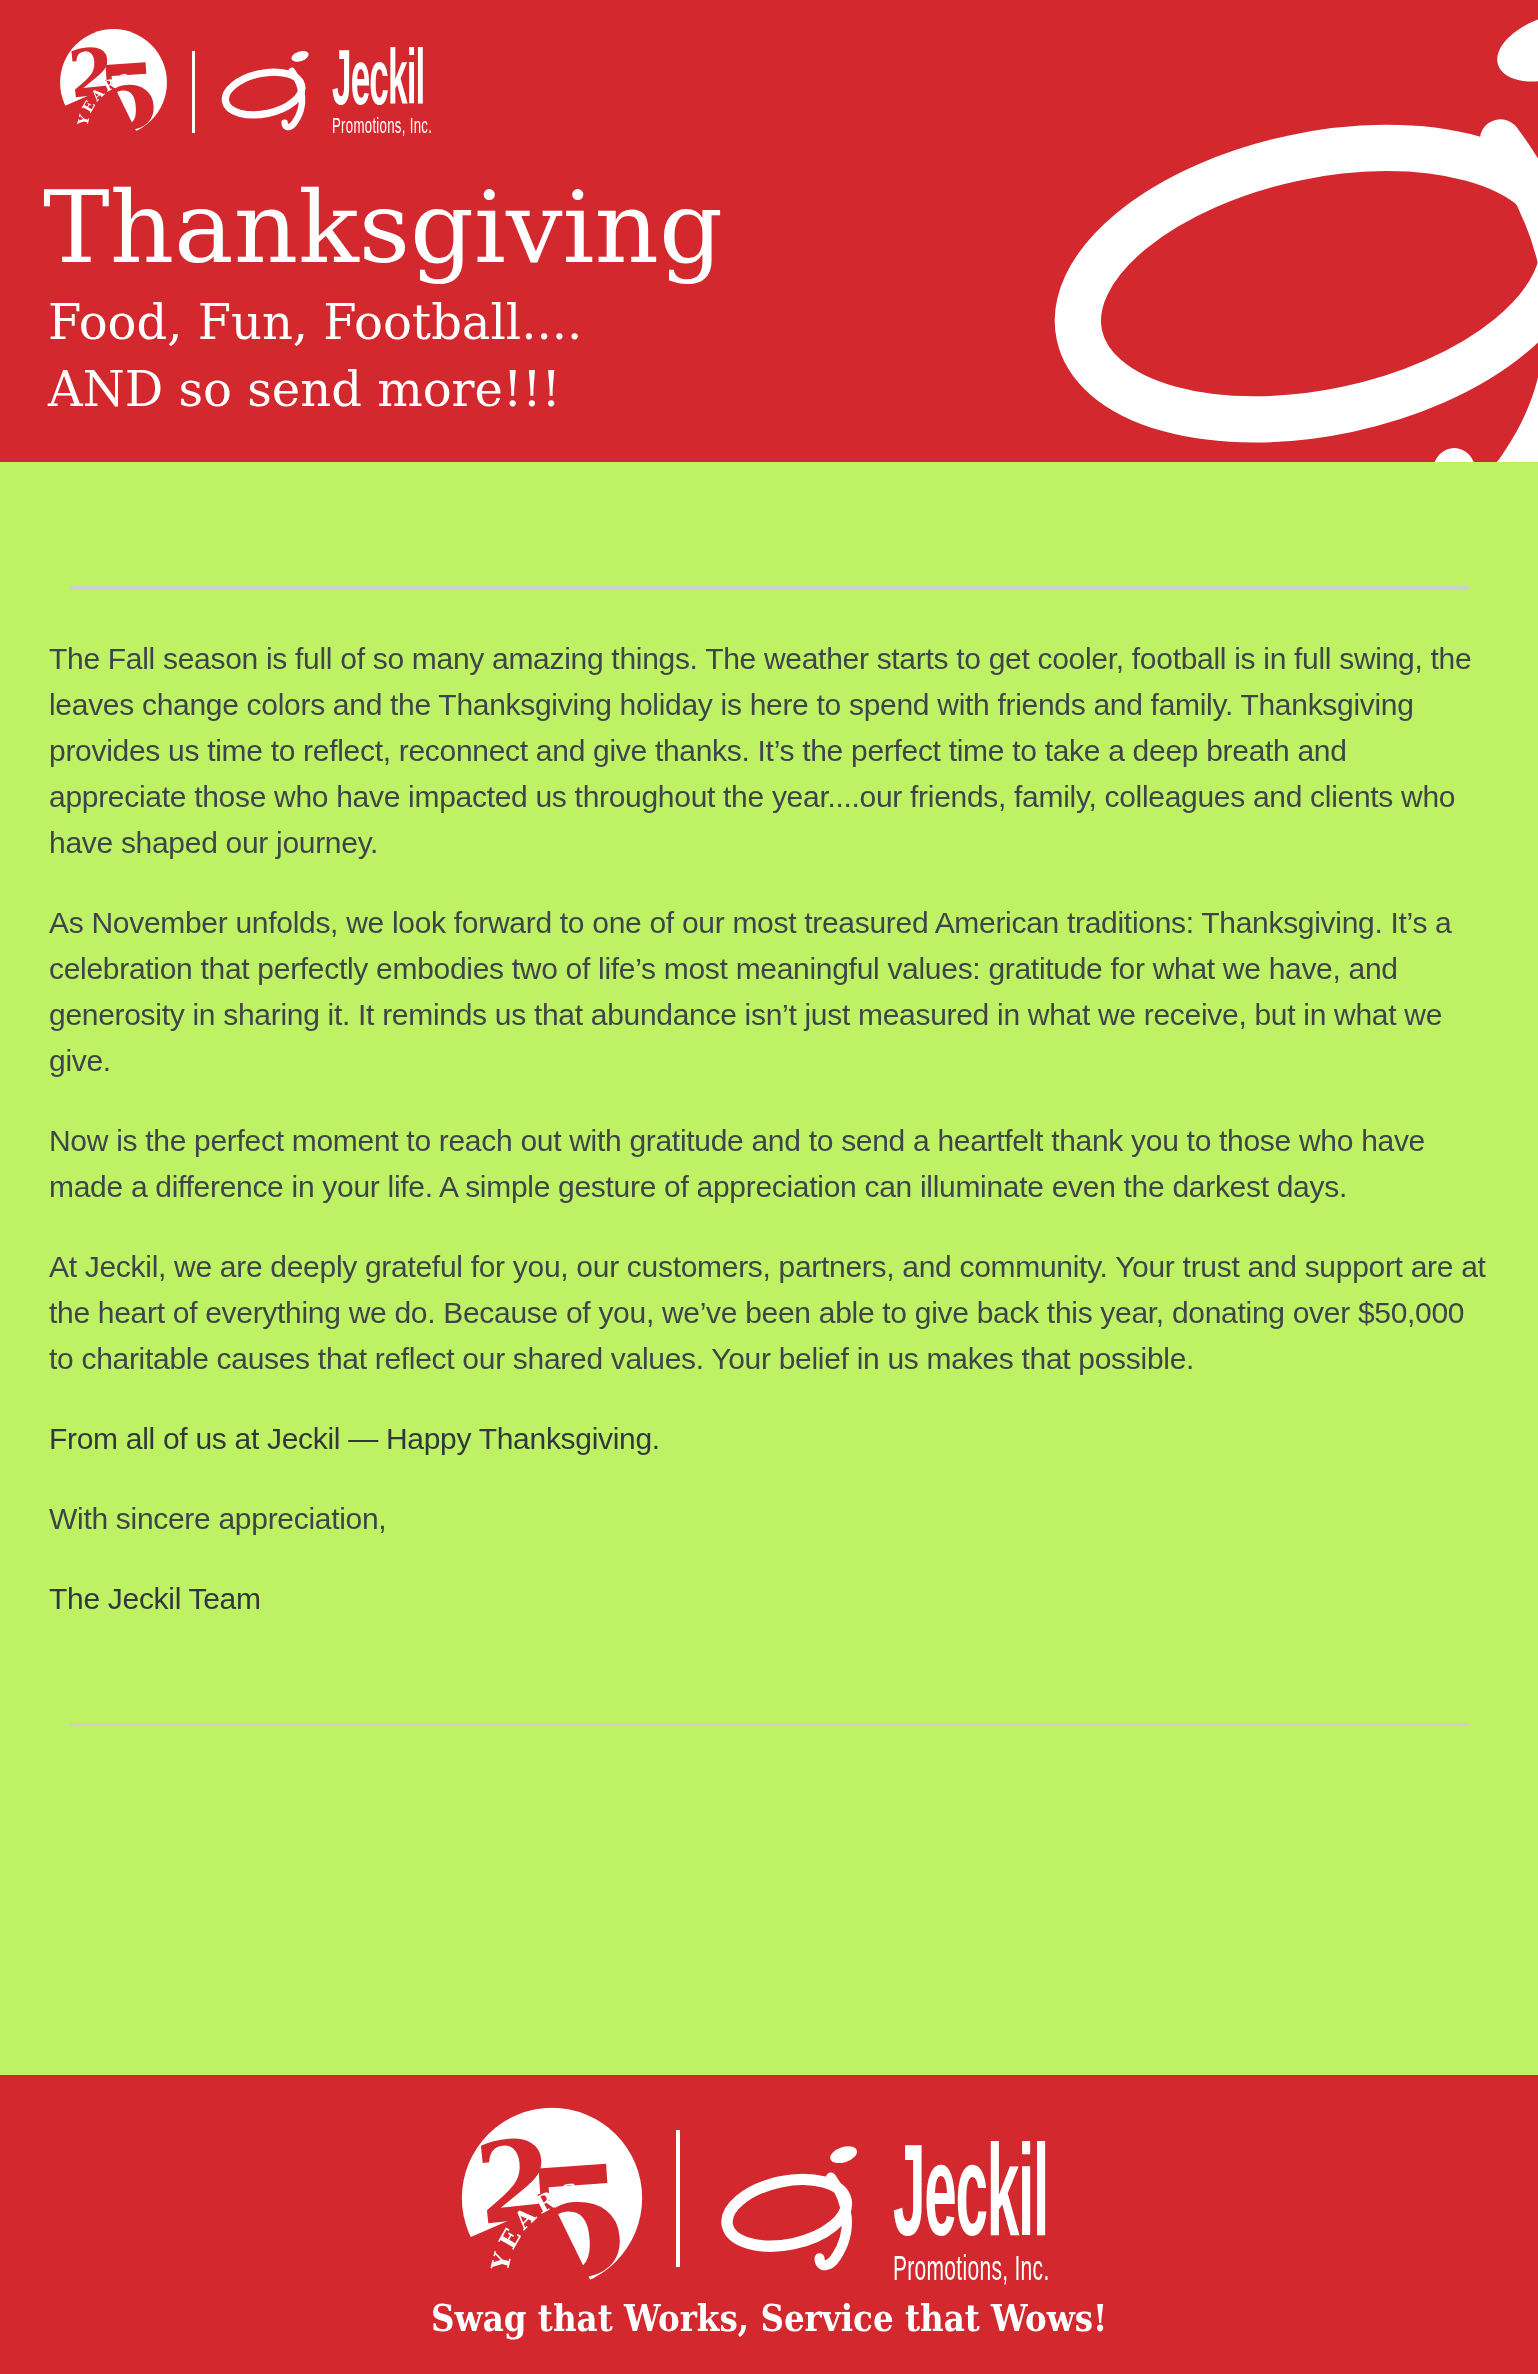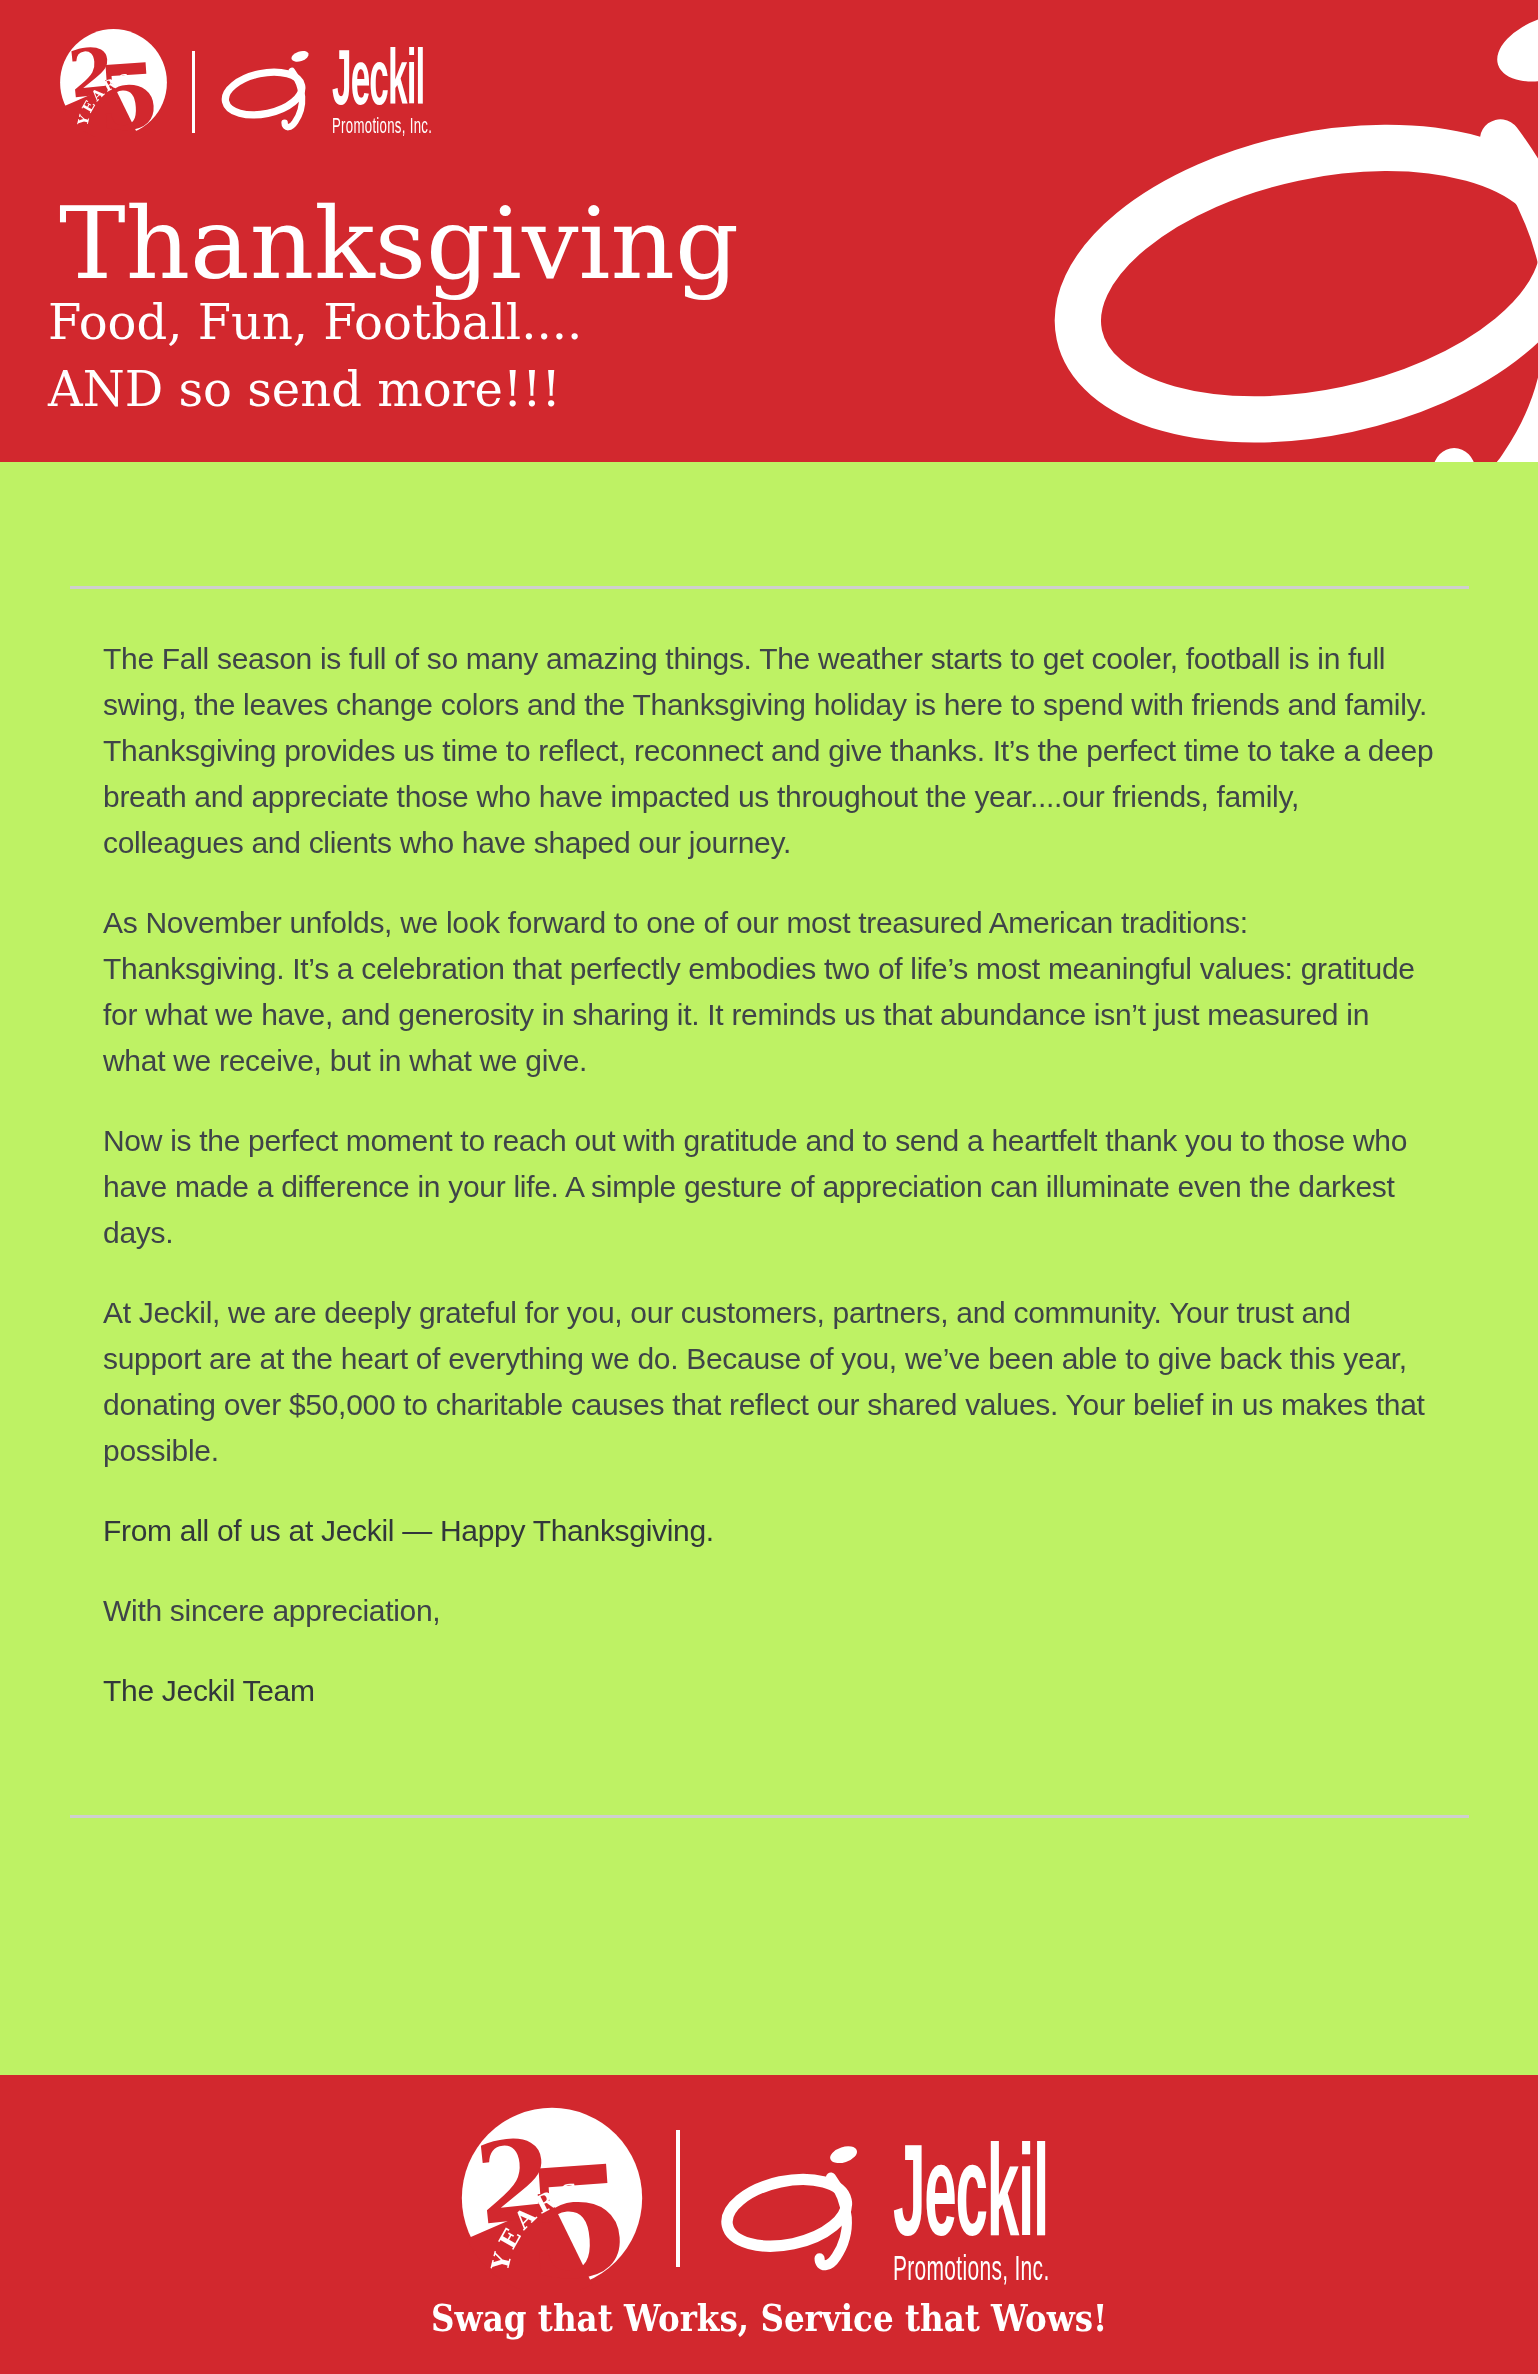--- a/index.html
+++ b/index.html
@@ -36,34 +36,34 @@
     display:inline-block;transform:scaleX(.45);transform-origin:0 50%;
     font-weight:700;font-size:78px;letter-spacing:-1.9px;white-space:nowrap;
     font-family:"Liberation Sans",sans-serif;
   }
   .promo-word{width:111px;margin-top:5.6px;}
   .promo-word span{
     display:inline-block;transform:scaleX(.6);transform-origin:0 50%;
     font-size:22px;font-weight:400;white-space:nowrap;letter-spacing:0.5px;
   }
   .hero-title{
-    position:absolute;left:43px;top:173px;margin:16px;
+    position:absolute;left:43px;top:173px;margin:0;
     font-family:"DejaVu Serif","Liberation Serif",serif;
     font-weight:400;font-size:100px;line-height:1.1;color:#fff;
   }
   .hero-subtitle{
     position:absolute;left:48px;top:289px;
     font-family:"DejaVu Serif","Liberation Serif",serif;
     font-size:48px;line-height:67px;color:#fff;
   }
   
   .rule{border:none;height:2.8px;background:#cfcfcf;margin:0 70px;}
   .rule-top{margin-top:124px;}
   .rule-bottom{margin-top:67px;}
-  .letter{padding:0 103px;color:#3F4449;}
+  .letter{padding:0 49px;color:#3F4449;}
   .letter p{
     margin:0 0 34px;
     font-size:30px;line-height:46px;letter-spacing:-0.3px;
     font-family:"Liberation Sans","DejaVu Sans",sans-serif;
   }
   .letter p.first{margin-top:47px;}
   .letter p.bold{font-weight:400;color:#32373b;}
   
   .site-footer{
     margin-top:auto;

